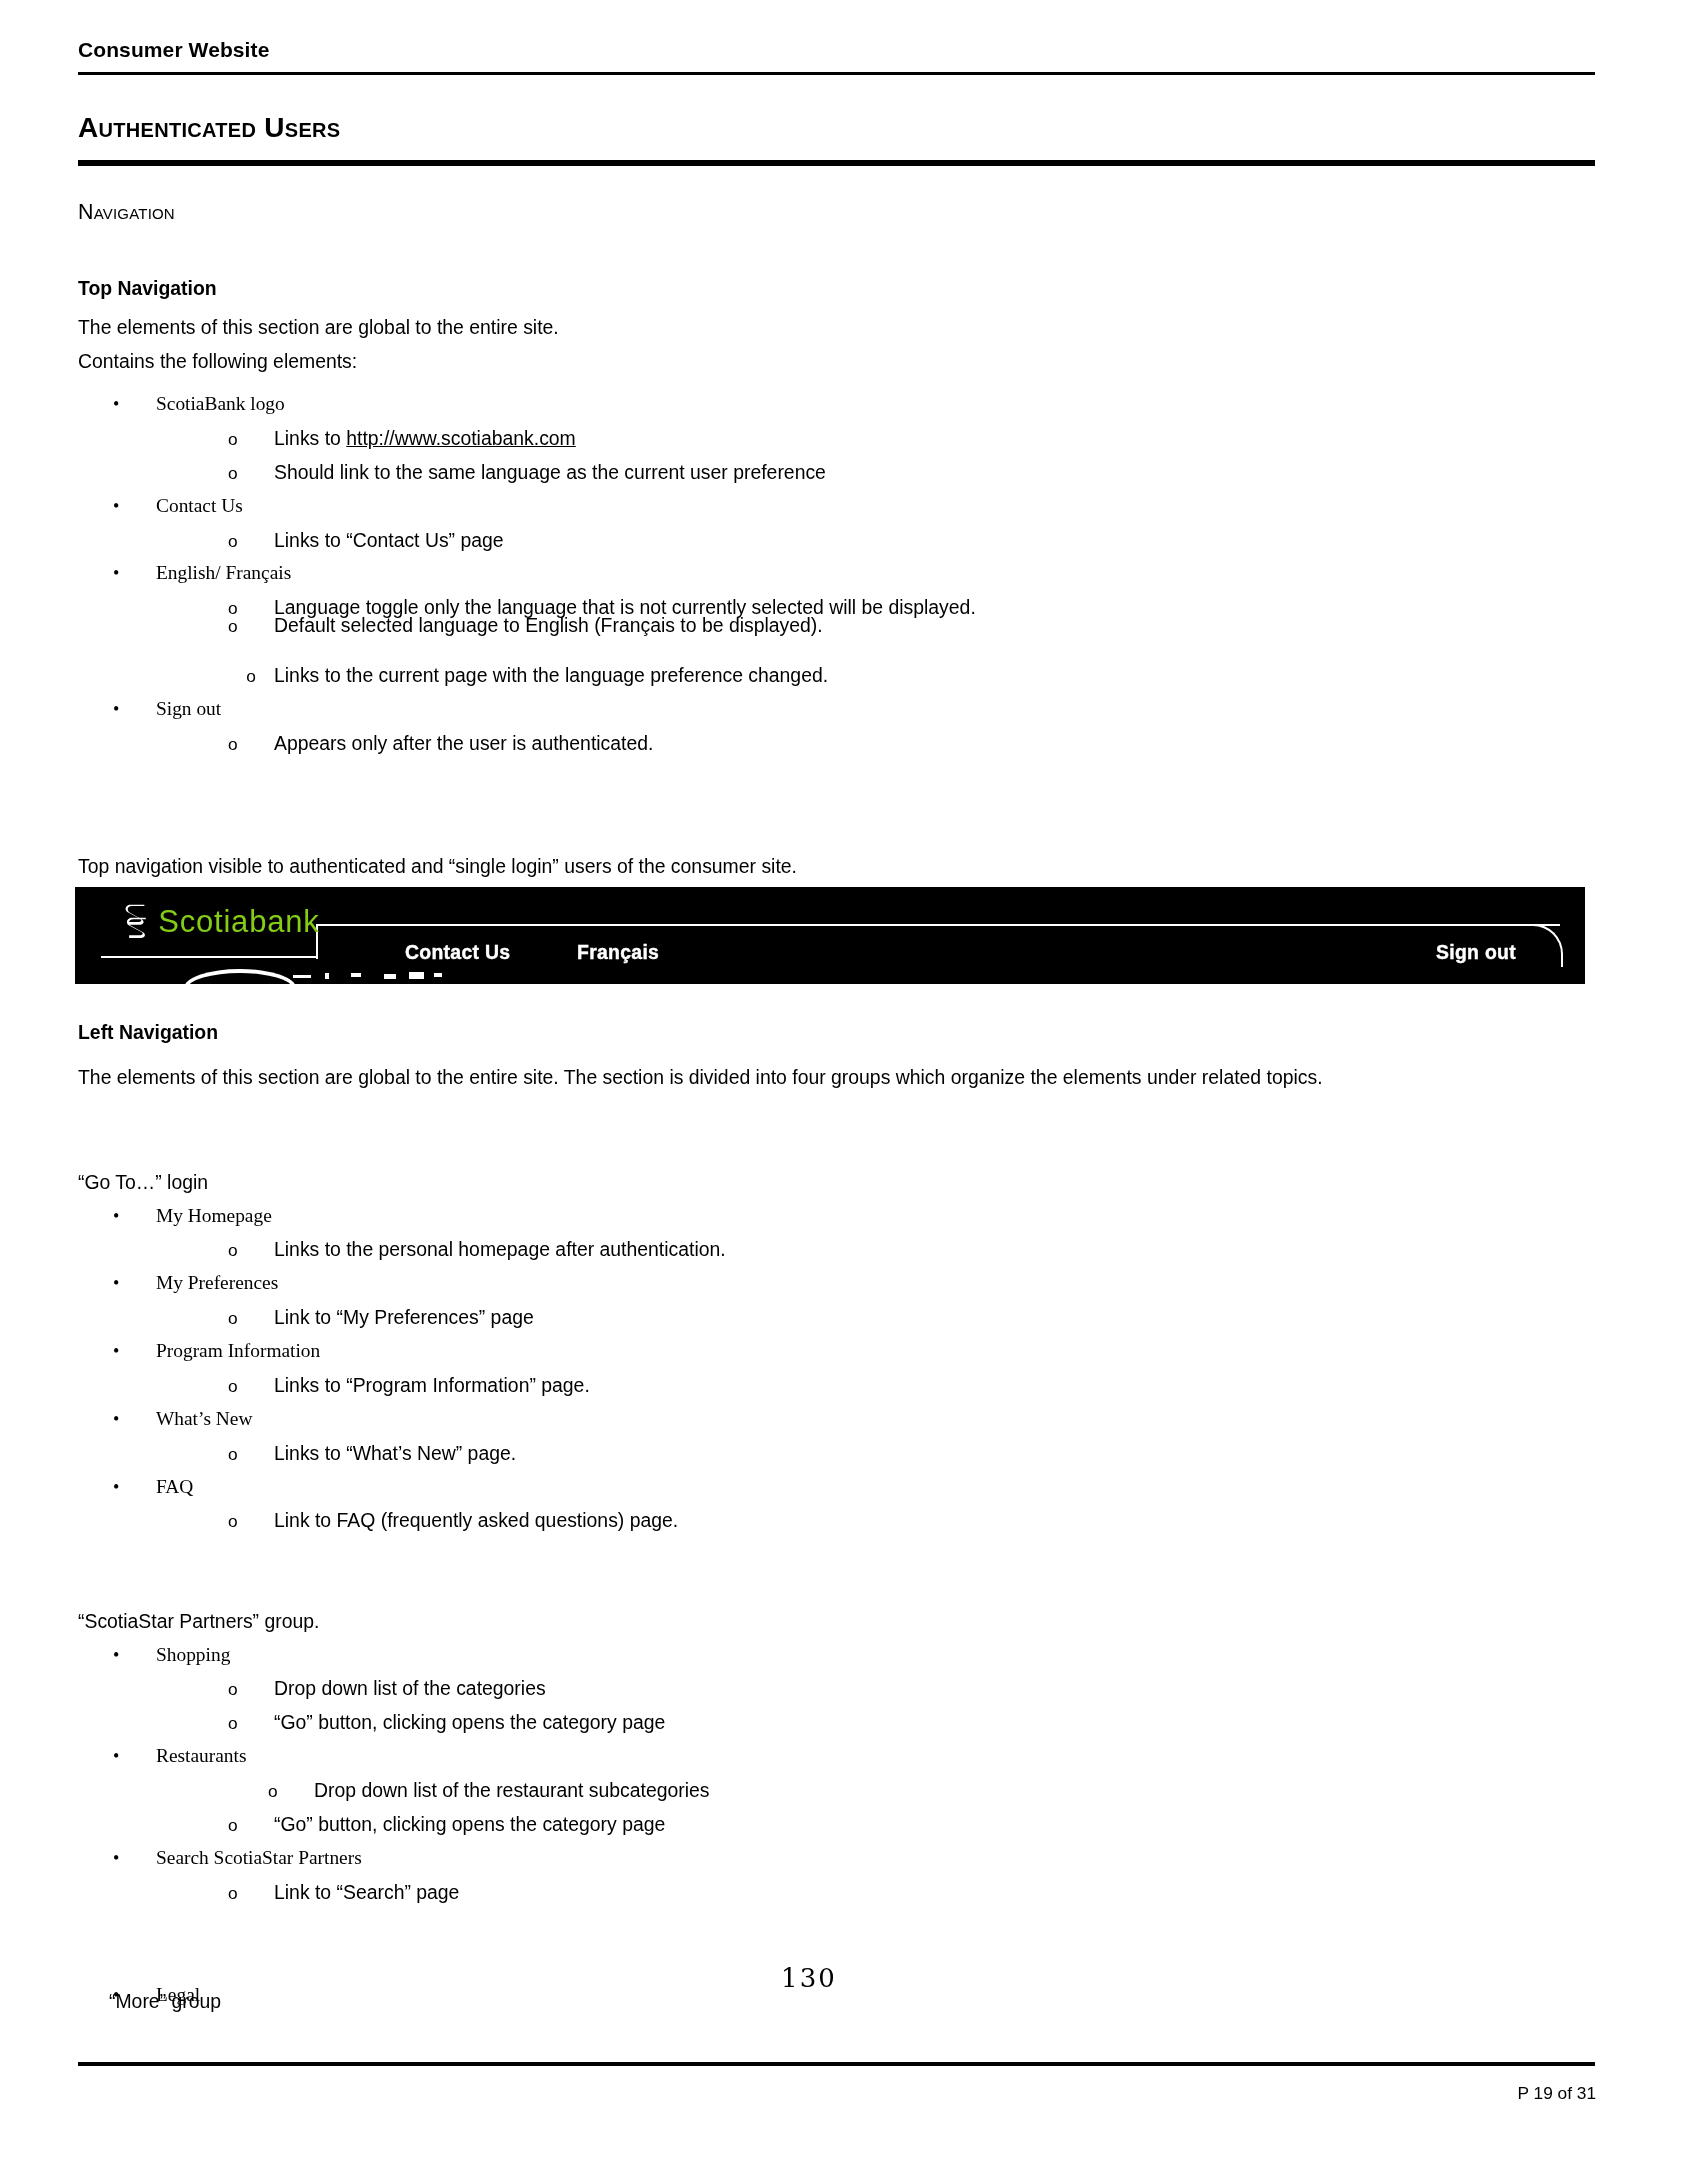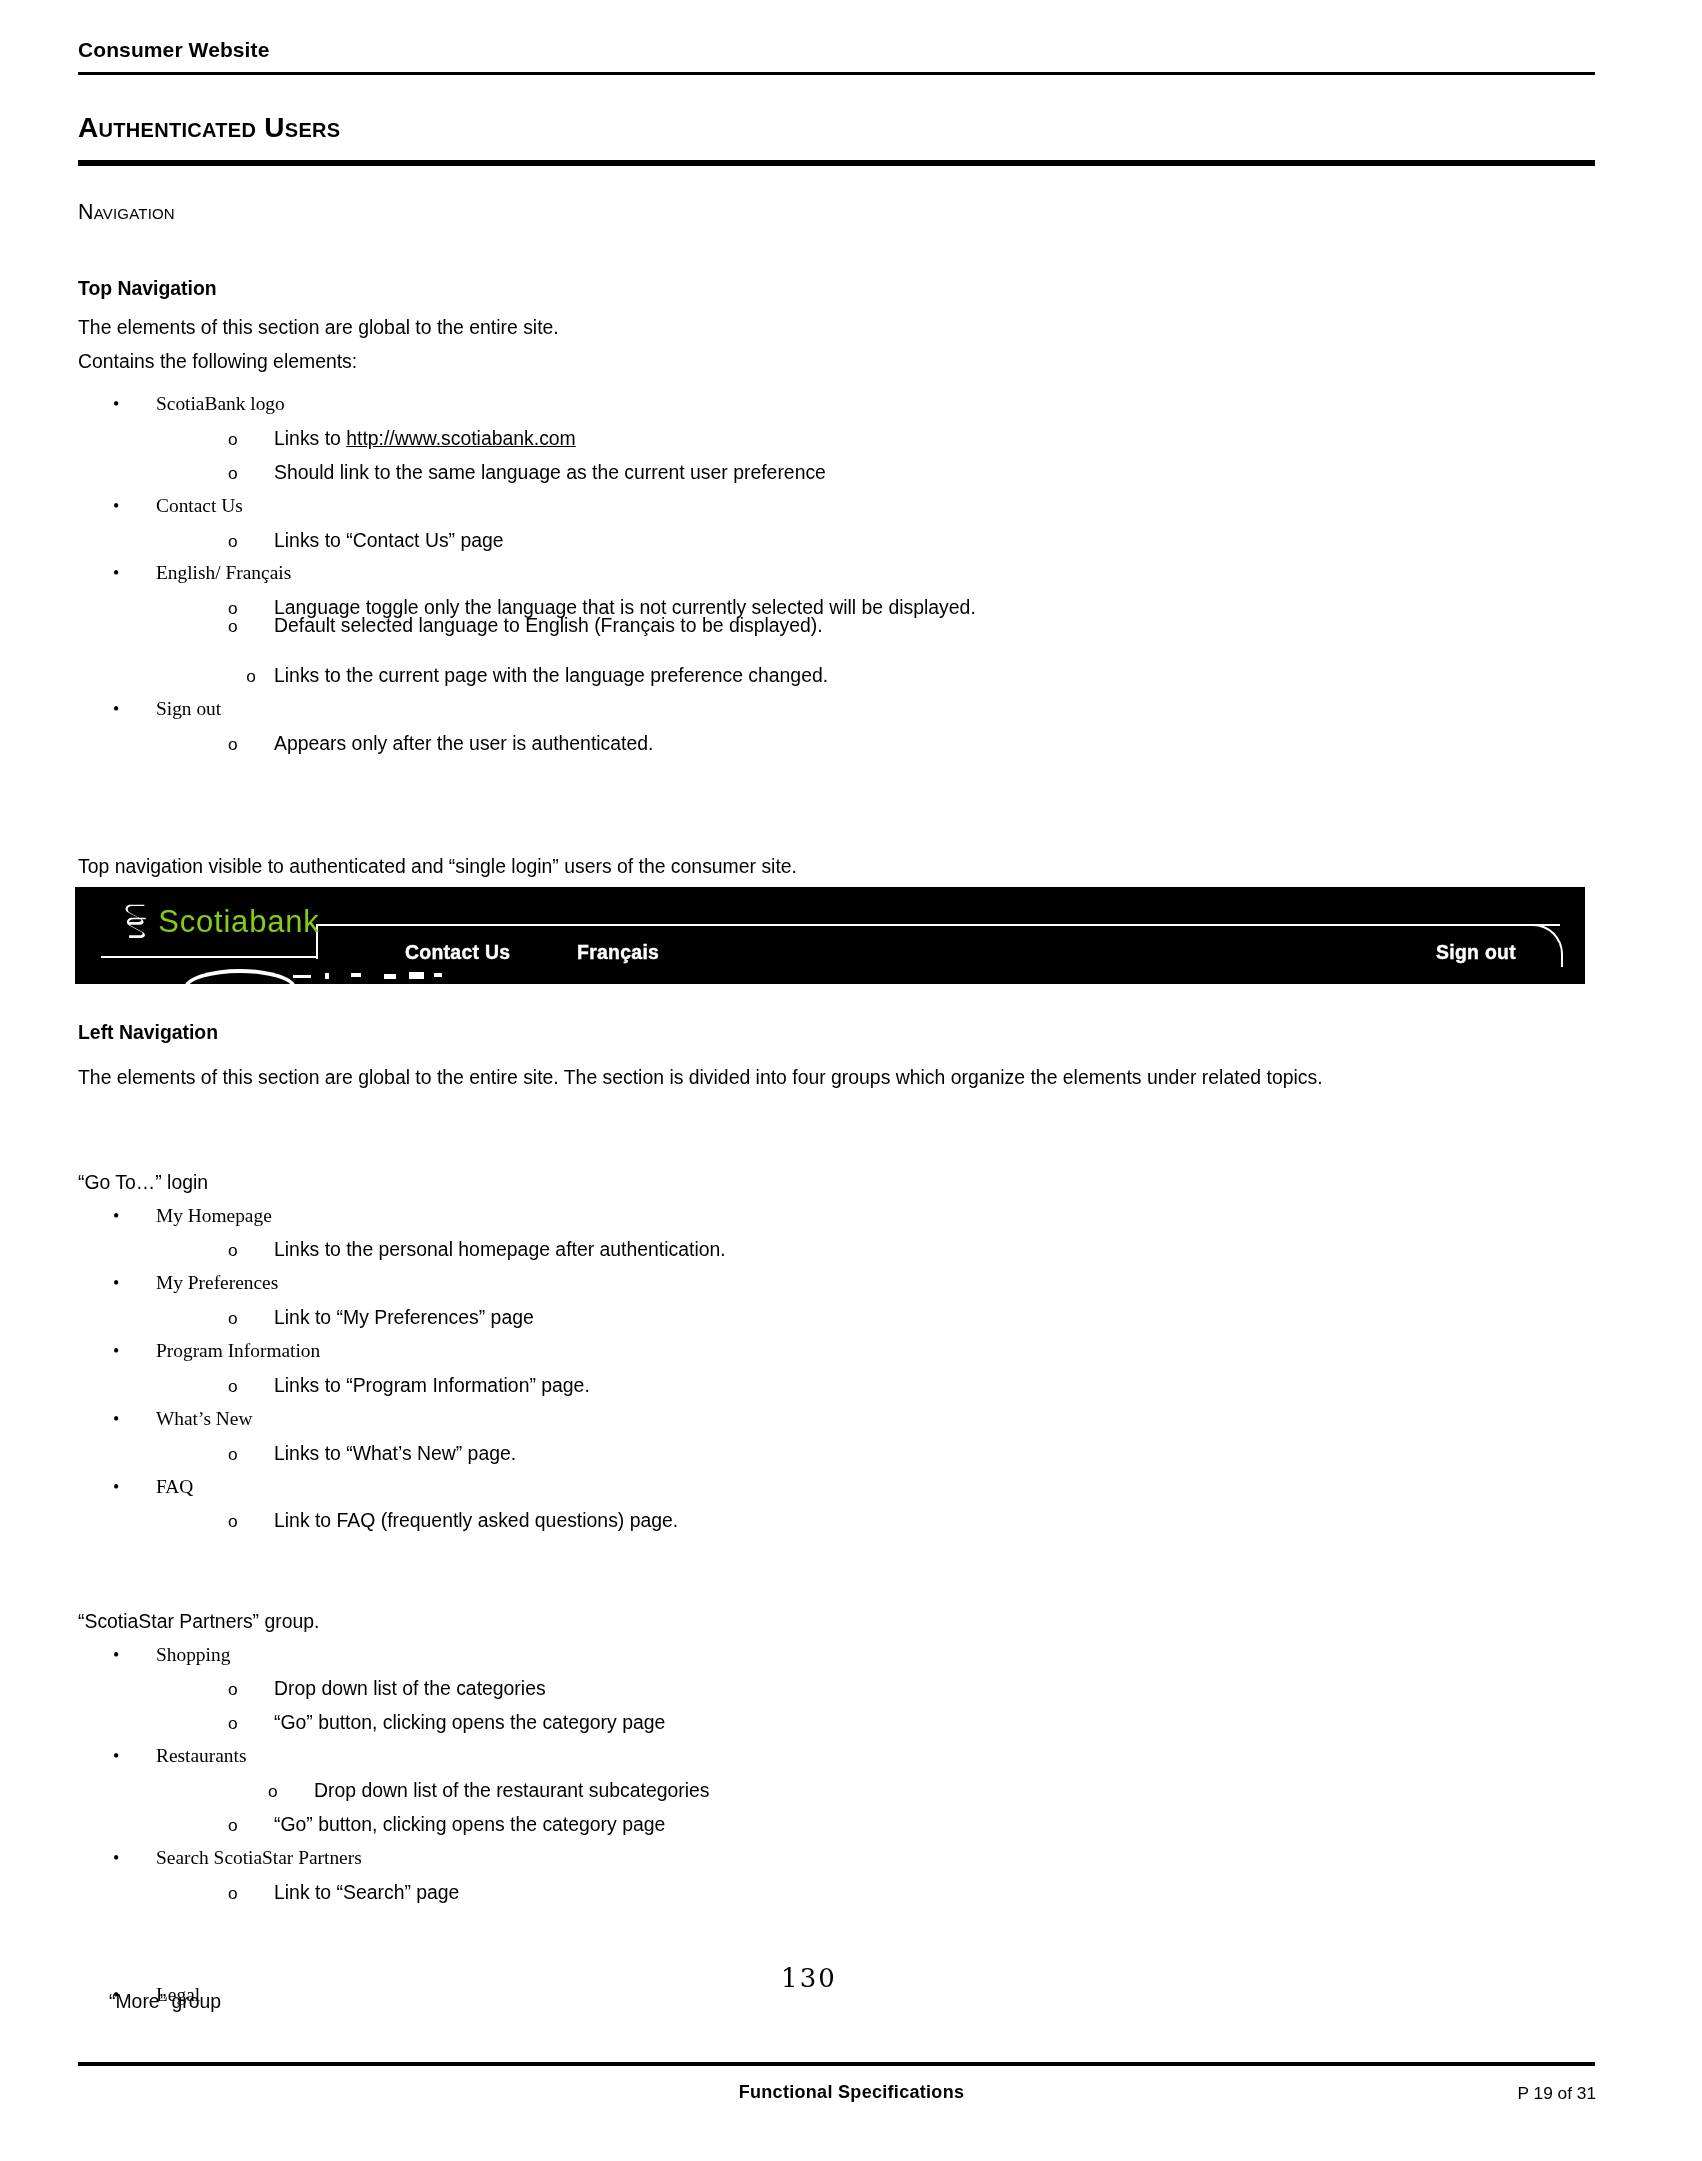--- a/index.html
+++ b/index.html
@@ -443,17 +443,16 @@
   </div>
 
   <div class="para" style="top:1984px;margin-left:31px;">“More” group</div>
   <div class="lvl1" style="top:1978px;">
     <span class="marker">•</span><span>Legal</span>
   </div>
 
   <div class="stamp-number">130</div>
 
   <div class="rule-foot"></div>
-  <div class="footer-center">Functional Specifications</div>
   <div class="footer-right">P 19 of 31</div>
 
 </div>
 
 
 </body></html>

